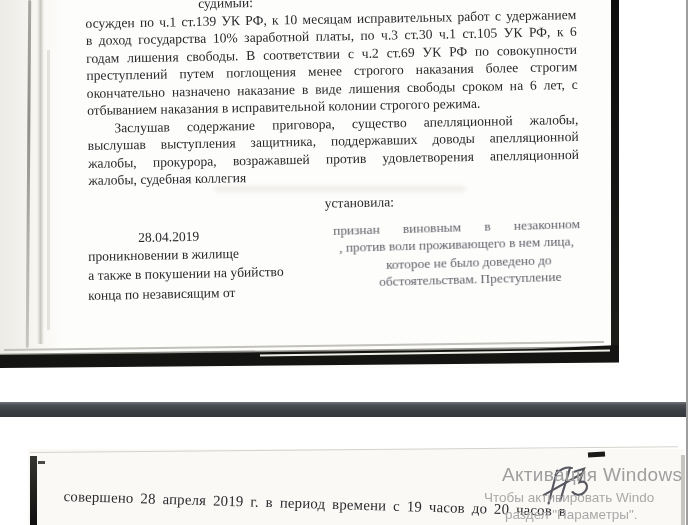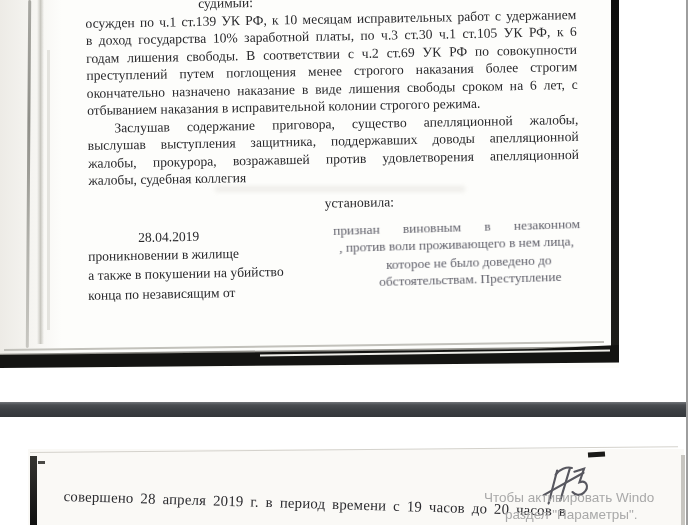--- a/index.html
+++ b/index.html
@@ -125,17 +125,18 @@
   <svg class="abs hw" viewBox="0 0 62 56" aria-label="175">
     <g fill="none" stroke="#3b3b45" stroke-width="2.1" stroke-linecap="round" opacity=".85" transform="rotate(-6 31 28)">
       <path d="M15,42 L27,10"></path>
       <path d="M25,14 C29,9 37,7 42,9"></path>
       <path d="M40,9 L27,40"></path>
       <path d="M44,13 L54,11 L48,24 C55,22 58,30 51,35 C47,38 42,36 40,33"></path>
       <path d="M11,33 L53,15"></path>
     </g>
   </svg>
 
+  <div class="abs wmTitle">Активация Windows</div>
   <div class="abs wmL2">Чтобы активировать Windo</div>
   <div class="abs wmL3">раздел "Параметры".</div>
 
   <div class="abs winline"></div>
 </div>
 
 </body></html>

